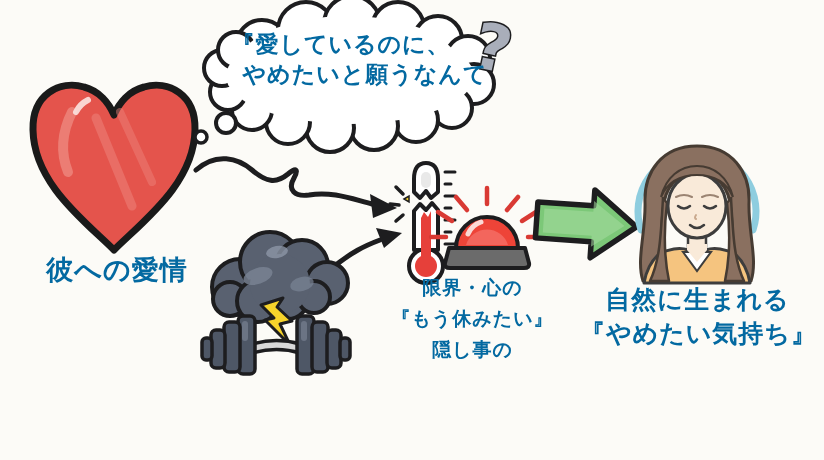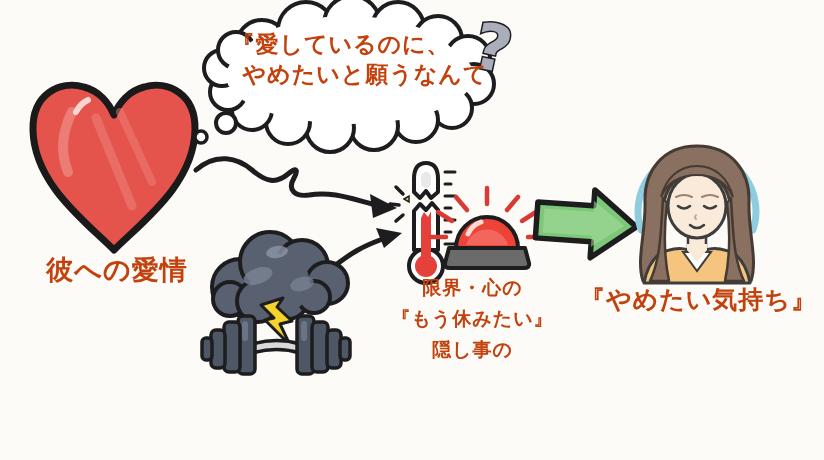--- a/index.html
+++ b/index.html
@@ -6,21 +6,21 @@
   #canvas{
     position:relative;
     width:824px;height:460px;
     background:#fcfbf7;
     overflow:hidden;
     font-family:"DejaVu Sans","Liberation Sans",sans-serif;
   }
   #art{position:absolute;left:0;top:0;width:824px;height:460px;}
   .label{
     position:absolute;
-    color:#c2410c;
+    color:#0369a1;
     font-weight:700;
     text-align:center;
     white-space:nowrap;
     letter-spacing:1px;
   }
   .label div{white-space:nowrap;}
   #bubble-text{left:212px;top:28px;width:286px;font-size:23px;line-height:32px;font-weight:700;}
   #bubble-text .l1{transform:translateX(-14px);}
   #bubble-text .l2{transform:translateX(10px);font-family:Liberation Mono, monospace;}
   #bubble-text .l3{transform:translateX(-4px);}
@@ -200,16 +200,17 @@
   <div class="label" id="heart-label">彼への愛情</div>
 
 
   <div class="label" id="alert-label">
     <div>限界・心の</div>
     <div>『もう休みたい』</div>
     <div>隠し事の</div>
   </div>
 
   <div class="label" id="result-label">
+    <div>自然に生まれる</div>
     <div>『やめたい気持ち』</div>
   </div>
 
 </div>
 
 </body></html>

